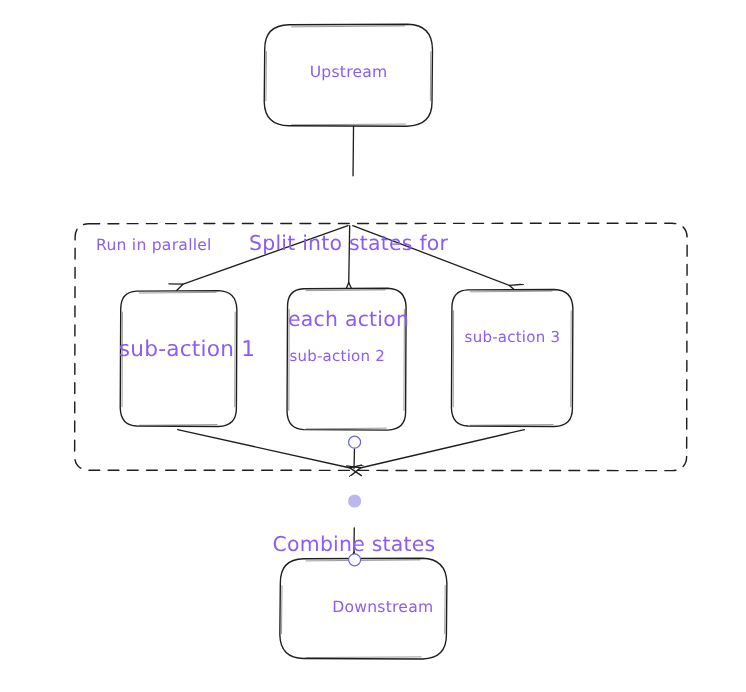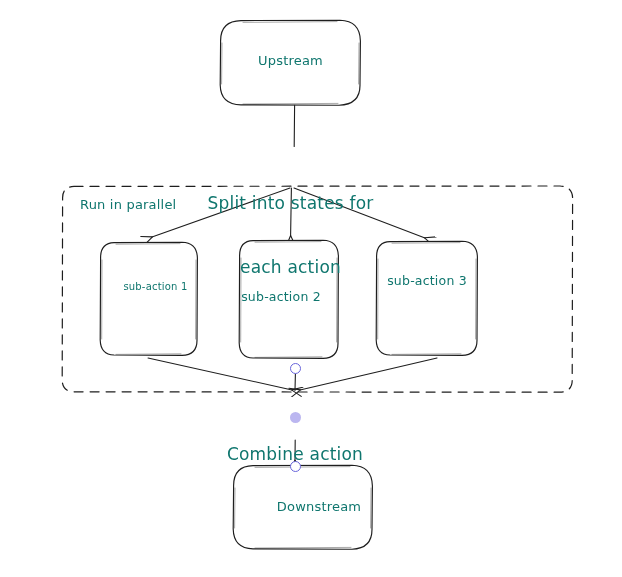--- a/index.html
+++ b/index.html
@@ -19,33 +19,33 @@
     position: absolute;
     left: 0;
     top: 0;
     width: 622px;
     height: 577px;
   }
   .node-label,
   .edge-label,
   .group-label {
     position: absolute;
-    color: #0f766e;
+    color: #8b5cf6;
     font-family: "DejaVu Sans", sans-serif;
     text-align: center;
     white-space: pre;
     line-height: 1.26;
     letter-spacing: 0.2px;
     pointer-events: none;
   }
   .node-label { font-size: 13px; }
   .edge-label { font-size: 17px; }
   .group-label { font-size: 13px; }
   .lbl-upstream   { left: 220px; top: 53px;  width: 141px; }
-  .lbl-sub1       { left: 99px;  top: 281px; width: 113px;  font-size: 10px; }
+  .lbl-sub1       { left: 99px;  top: 281px; width: 113px;  font-size: 18px; }
   .lbl-sub2       { left: 239px; top: 289px; width: 84px; font-size: 12.5px; }
   .lbl-sub3       { left: 376px; top: 273px; width: 102px; font-size: 12.5px; }
   .lbl-downstream { left: 233px; top: 499px; width: 140px; padding-left: 16px; }
   .lbl-split      { left: 203px; top: 150px; width: 175px; }
   .lbl-combine    { left: 222px; top: 401px; width: 146px; }
   .lbl-parallel   { left: 80px;  top: 197px; width: 130px; text-align: left; }
   .dot-hollow, .dot-filled {
     position: absolute;
     border-radius: 50%;
     box-sizing: border-box;
@@ -164,16 +164,16 @@
   <div class="node-label lbl-downstream">Downstream</div>
 
   <div class="group-label lbl-parallel">Run in parallel</div>
 
   <div class="edge-label lbl-split">
     <div>Split into states for</div>
     <div>each action</div>
   </div>
 
   <div class="edge-label lbl-combine">
-    <div>Combine action</div>
+    <div>Combine states</div>
   </div>
 
 </div>
 
 </body></html>

